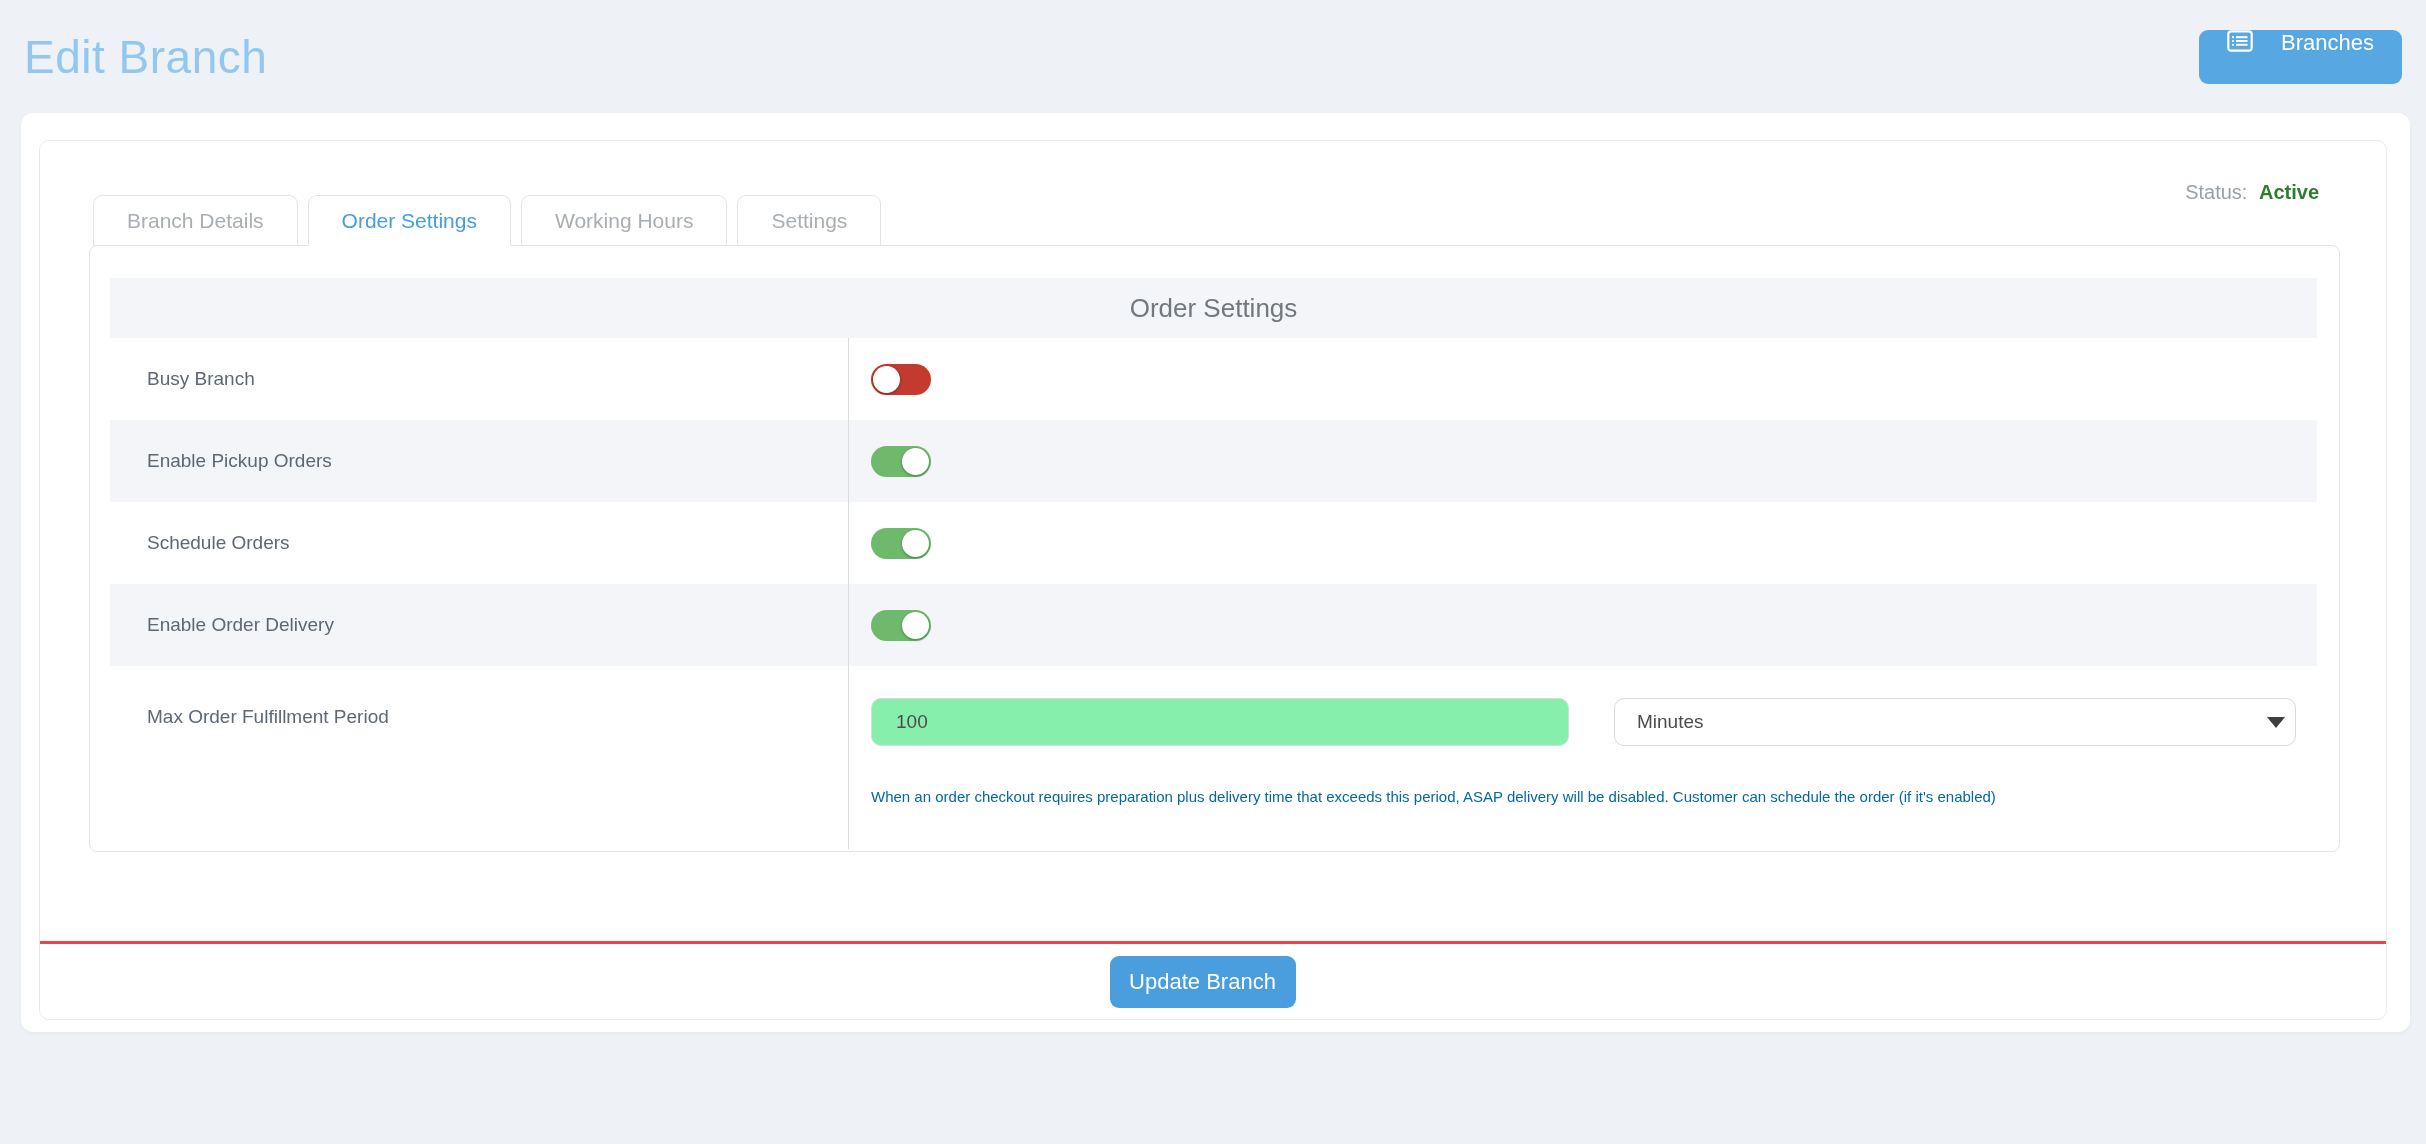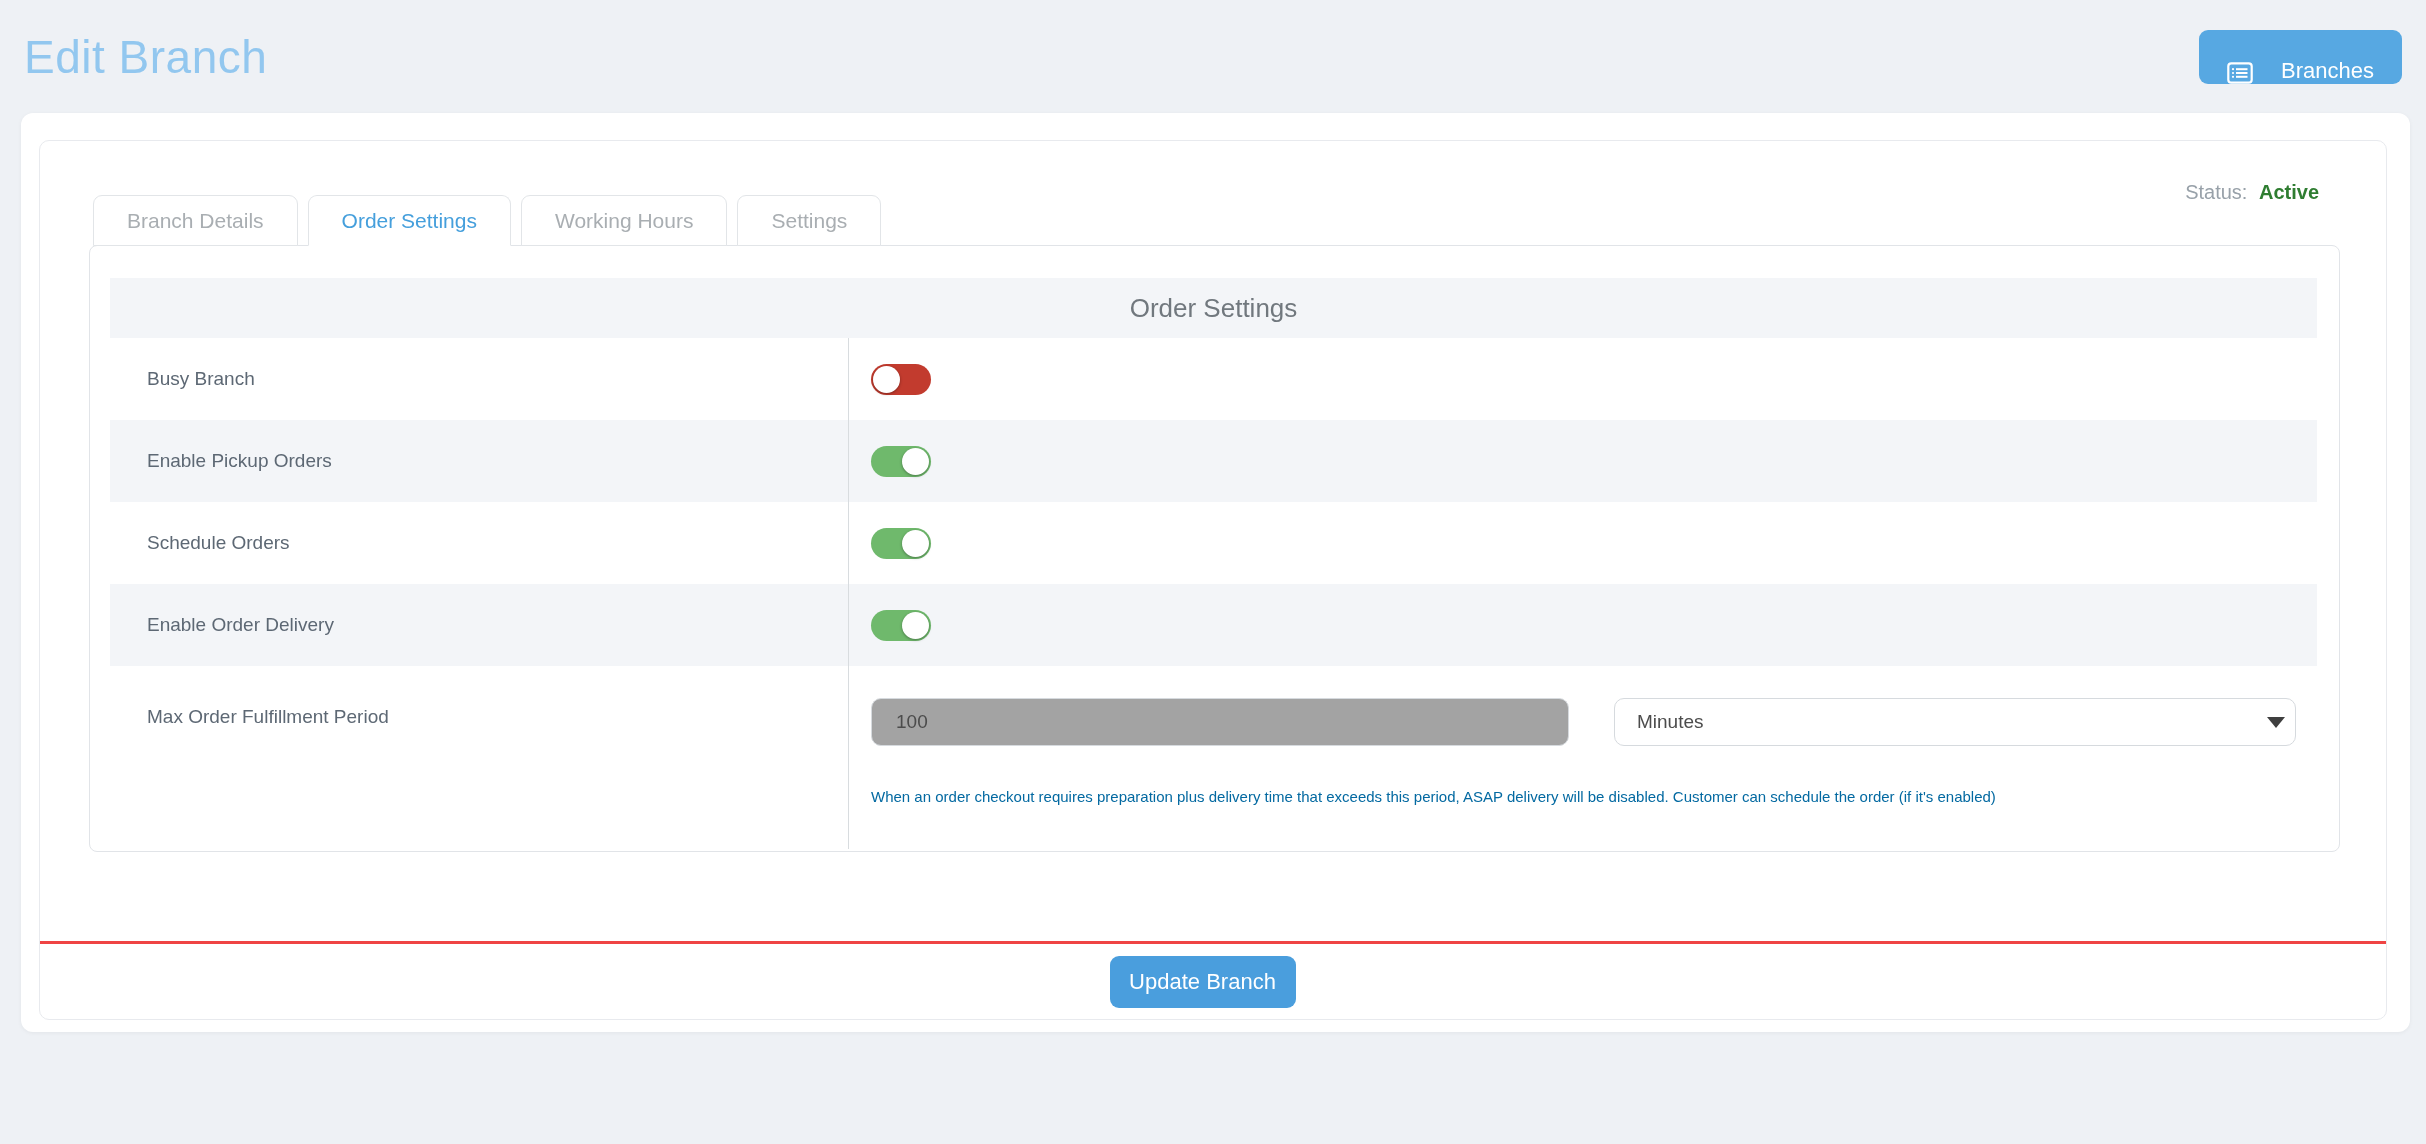--- a/index.html
+++ b/index.html
@@ -19,21 +19,21 @@
     padding: 0 24px;
   }
   .page-title {
     font-size: 46px;
     font-weight: 100;
     color: #92c7ef;
     letter-spacing: 0.5px;
   }
   .btn-branches {
     display: flex;
-    align-items: flex-end;
+    align-items: flex-start;
     gap: 28px;
     height: 54px;
     padding: 0 28px;
     background: #57a8e2;
     border: none;
     border-radius: 9px;
     color: #ffffff;
     font-size: 22px;
     font-family: inherit;
     cursor: pointer;
@@ -163,21 +163,21 @@
   .inputs-line { display: flex; gap: 45px; }
   .text-input {
     flex: 1;
     height: 48px;
     border: 1px solid #d6dade;
     border-radius: 10px;
     padding: 0 24px;
     font-size: 19px;
     font-family: inherit;
     color: #4c4c4c;
-    background: #a3a3a3;
+    background: #86efac;
     outline: none;
   }
   .select-box {
     flex: 1;
     height: 48px;
     border: 1px solid #d6dade;
     border-radius: 10px;
     padding: 0 10px 0 22px;
     display: flex;
     align-items: center;

